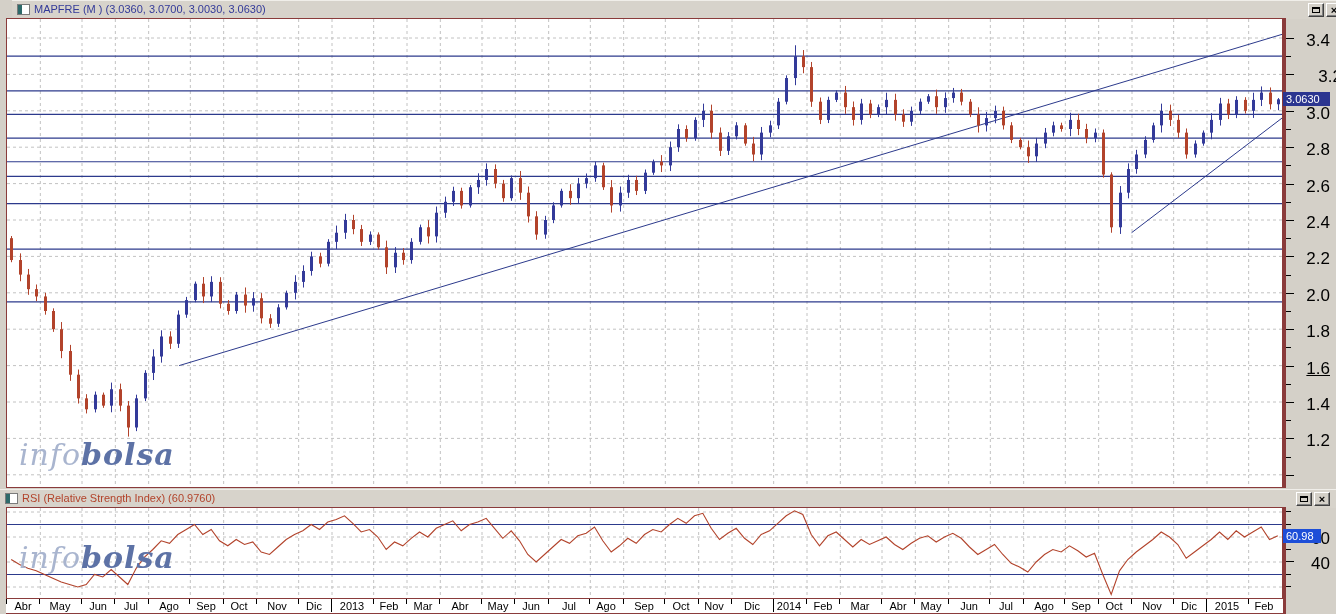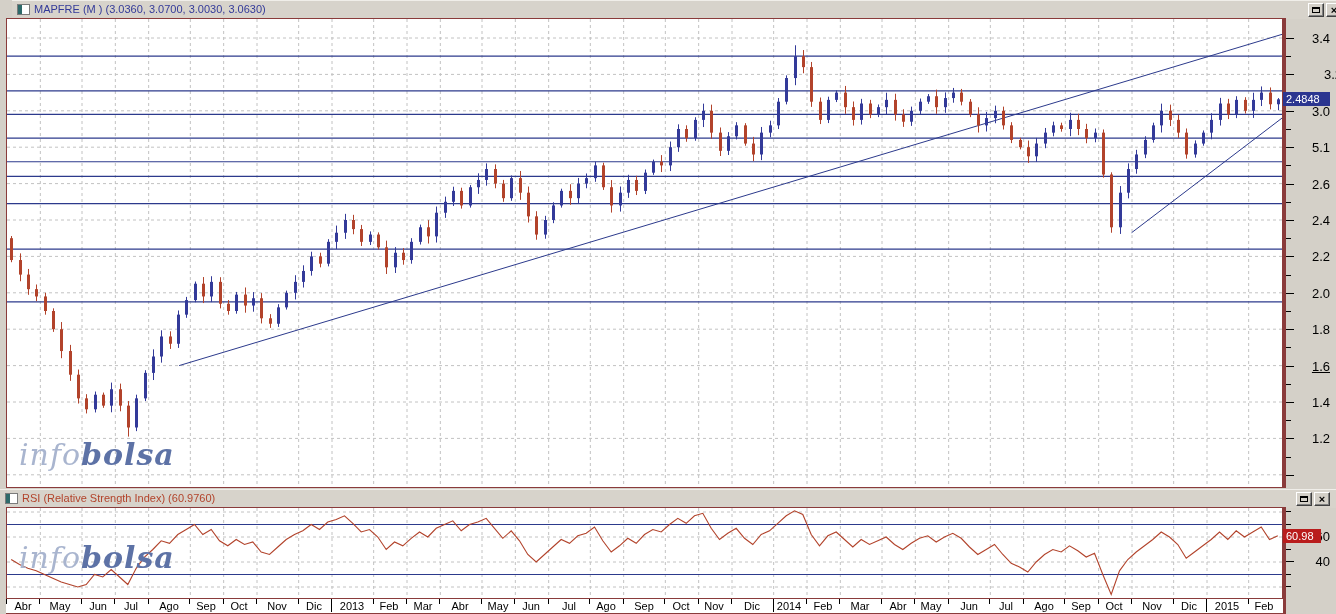--- a/index.html
+++ b/index.html
@@ -41,21 +41,21 @@
     position:absolute;left:0;top:0;width:14px;height:12px;
     font-size:11px;font-weight:bold;line-height:12px;text-align:center;color:#000;
   }
   .plot{
     position:absolute;left:6px;width:1277px;background:#fff;
     border:1px solid #8a3b3b;box-sizing:border-box;
   }
   .maroonbar{position:absolute;width:4px;background:#8a3b3b;}
   .axis{position:absolute;left:1286px;width:50px;}
   .tick{position:absolute;left:0;height:1px;background:#000;}
-  .axis-label{position:absolute;left:0;width:44px;text-align:right;font-size:13px;color:#000;}
+  .axis-label{position:absolute;left:0;width:44px;text-align:right;font-size:17px;color:#000;}
   .price-tag{
     position:absolute;left:1283px;height:14px;color:#fff;font-size:11px;
     line-height:14px;padding-left:3px;box-sizing:border-box;
   }
   .xrow{
     position:absolute;left:6px;top:598px;width:1277px;height:16px;
     background:#fff;border-top:1px solid #8a3b3b;border-bottom:1px solid #8a3b3b;
     box-sizing:border-box;
   }
   .xtick{position:absolute;top:0;width:1px;background:#000;}
@@ -481,32 +481,32 @@
     <div class="tick" style="top: 237px; width: 8px;"></div>
     <div class="axis-label" style="top: 230px;">2.2</div>
     <div class="tick" style="top: 219px; width: 5px;"></div>
     <div class="tick" style="top: 201px; width: 8px;"></div>
     <div class="axis-label" style="top: 194px;">2.4</div>
     <div class="tick" style="top: 183px; width: 5px;"></div>
     <div class="tick" style="top: 165px; width: 8px;"></div>
     <div class="axis-label" style="top: 158px;">2.6</div>
     <div class="tick" style="top: 146px; width: 5px;"></div>
     <div class="tick" style="top: 128px; width: 8px;"></div>
-    <div class="axis-label" style="top: 121px;">5.1</div>
+    <div class="axis-label" style="top: 121px;">2.8</div>
     <div class="tick" style="top: 110px; width: 5px;"></div>
     <div class="tick" style="top: 92px; width: 8px;"></div>
     <div class="axis-label" style="top: 85px;">3.0</div>
     <div class="tick" style="top: 74px; width: 5px;"></div>
     <div class="tick" style="top: 55px; width: 8px;"></div>
     <div class="axis-label" style="top: 48px; margin-left: 12px;">3.2</div>
     <div class="tick" style="top: 37px; width: 5px;"></div>
     <div class="tick" style="top: 19px; width: 8px;"></div>
     <div class="axis-label" style="top: 12px;">3.4</div>
   </div>
-<div class="price-tag" style="top:92px;width:47px;background:#2b3590;">2.4848</div>
+<div class="price-tag" style="top:92px;width:47px;background:#2b3590;">3.0630</div>
 
 <div class="titlebar" style="top:489px;">
   <div class="win-icon"></div>
   <div class="title" style="color:#b2432b;">RSI (Relative Strength Index) (60.9760)</div>
   <div class="win-btn btn-restore">
       <div class="glyph-restore"></div>
     </div>
   <div class="win-btn btn-close">
       <div class="glyph-close">×</div>
     </div>
@@ -566,21 +566,21 @@
     <div class="tick" style="top: 79px; width: 5px;"></div>
     <div class="tick" style="top: 67px; width: 5px;"></div>
     <div class="tick" style="top: 42px; width: 5px;"></div>
     <div class="tick" style="top: 17px; width: 5px;"></div>
     <div class="tick" style="top: 4px; width: 5px;"></div>
     <div class="tick" style="top: 29px; width: 8px;"></div>
     <div class="axis-label" style="top: 22px;">60</div>
     <div class="tick" style="top: 54px; width: 8px;"></div>
     <div class="axis-label" style="top: 47px;">40</div>
   </div>
-<div class="price-tag" style="top:529px;width:38px;background:#b91c1c;">60.98</div>
+<div class="price-tag" style="top:529px;width:38px;background:#1d4ed8;">60.98</div>
 
 <div class="xrow" id="xrow">
     <div class="xtick" style="left: 0px; height: 5px;"></div>
     <div class="xlabel" style="left: 17px;">Abr</div>
     <div class="xtick" style="left: 33px; height: 5px;"></div>
     <div class="xlabel" style="left: 54px;">May</div>
     <div class="xtick" style="left: 75px; height: 5px;"></div>
     <div class="xlabel" style="left: 92px;">Jun</div>
     <div class="xtick" style="left: 108px; height: 5px;"></div>
     <div class="xlabel" style="left: 125px;">Jul</div>

